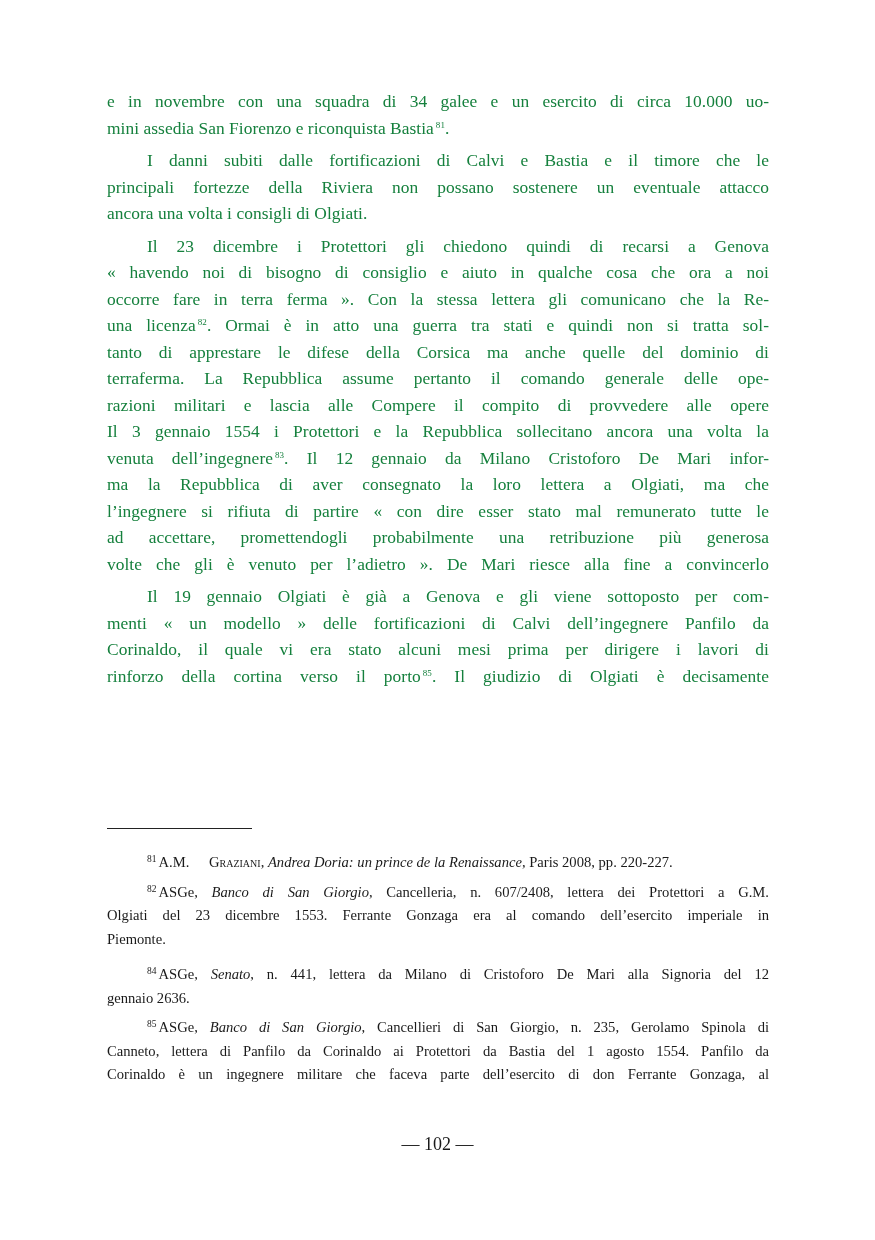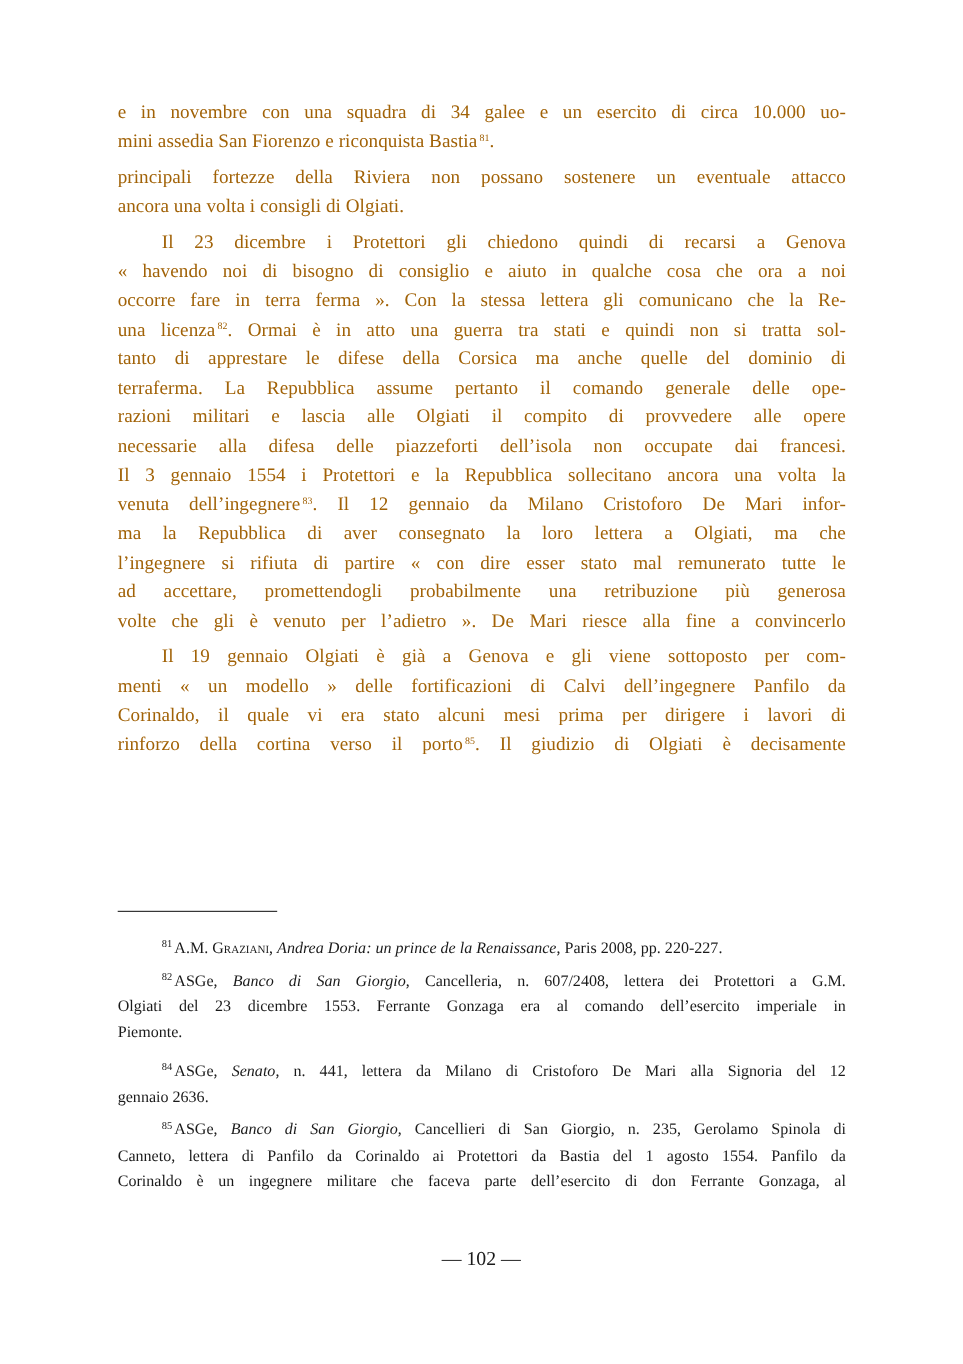--- a/index.html
+++ b/index.html
@@ -1,53 +1,53 @@
 <!DOCTYPE html>
 <html><head>
   <meta charset="utf-8">
   <style>
     html, body { margin: 0; padding: 0; background: #ffffff; }
     body { width: 875px; height: 1240px; position: relative; overflow: hidden; }
-    .page { position: absolute; left: 107px; top: 88px; width: 662px; color: #a16207; font-family: "Liberation Serif", "DejaVu Serif", serif; }
+    .page { position: absolute; left: 107px; top: 88px; width: 662px; color: #15803d; font-family: "Liberation Serif", "DejaVu Serif", serif; }
     .line { display: block; height: 26.5px; line-height: 26.5px; font-size: 17.4px; white-space: nowrap; text-align-last: justify; text-align: justify; letter-spacing: 0.05px; }
     .line.last { text-align-last: left; }
     .line.indent { padding-left: 40px; }
     .gap { height: 6px; }
     sup.fn { font-size: 9px; vertical-align: 6px; line-height: 0; margin-left: 2px; }
     .rule { position: absolute; left: 107px; top: 828px; width: 145px; height: 1px; background: #222; }
     .notes { position: absolute; left: 107px; top: 851px; width: 662px; color: #1a1a1a; font-family: "Liberation Serif", "DejaVu Serif", serif; }
     .nline { display: block; height: 23.5px; line-height: 23.5px; font-size: 14.6px; white-space: nowrap; text-align: justify; text-align-last: justify; }
     .nline.last { text-align-last: left; }
     .nline.indent { padding-left: 40px; }
     .ngap { height: 6px; }
     .nnum { font-size: 9.5px; vertical-align: 5px; line-height: 0; margin-right: 2px; }
-    .sc { font-variant: small-caps; }
+    .sc { font-variant: small-caps; margin-left: 16px; }
     .folio { position: absolute; left: 0; width: 875px; top: 1134px; text-align: center; font-family: "Liberation Serif", "DejaVu Serif", serif; font-size: 18px; color: #1a1a1a; }
   </style>
 </head>
 <body>
 
 <div class="page">
 
   <span class="line">e in novembre con una squadra di 34 galee e un esercito di circa 10.000 uo-</span>
   <span class="line last"><span>mini assedia San Fiorenzo e riconquista Bastia</span><sup class="fn">81</sup><span>.</span></span>
   <div class="gap"></div>
 
+  <span class="line indent">I danni subiti dalle fortificazioni di Calvi e Bastia e il timore che le</span>
   <span class="line">principali fortezze della Riviera non possano sostenere un eventuale attacco</span>
   <span class="line last">ancora una volta i consigli di Olgiati.</span>
   <div class="gap"></div>
 
   <span class="line indent">Il 23 dicembre i Protettori gli chiedono quindi di recarsi a Genova</span>
   <span class="line">« havendo noi di bisogno di consiglio e aiuto in qualche cosa che ora a noi</span>
   <span class="line">occorre fare in terra ferma ». Con la stessa lettera gli comunicano che la Re-</span>
   <span class="line"><span>una licenza</span><sup class="fn">82</sup><span>. Ormai è in atto una guerra tra stati e quindi non si tratta sol-</span></span>
   <span class="line">tanto di apprestare le difese della Corsica ma anche quelle del dominio di</span>
   <span class="line">terraferma. La Repubblica assume pertanto il comando generale delle ope-</span>
-  <span class="line">razioni militari e lascia alle Olgiati il compito di provvedere alle opere</span>
-  <span class="line">necessarie alla difesa delle piazzeforti dell’isola non occupate dai francesi.</span>
+  <span class="line">razioni militari e lascia alle Compere il compito di provvedere alle opere</span>
   <span class="line">Il 3 gennaio 1554 i Protettori e la Repubblica sollecitano ancora una volta la</span>
   <span class="line"><span>venuta dell’ingegnere</span><sup class="fn">83</sup><span>. Il 12 gennaio da Milano Cristoforo De Mari infor-</span></span>
   <span class="line">ma la Repubblica di aver consegnato la loro lettera a Olgiati, ma che</span>
   <span class="line">l’ingegnere si rifiuta di partire « con dire esser stato mal remunerato tutte le</span>
   <span class="line">ad accettare, promettendogli probabilmente una retribuzione più generosa</span>
   <span class="line">volte che gli è venuto per l’adietro ». De Mari riesce alla fine a convincerlo</span>
   <div class="gap"></div>
 
   <span class="line indent">Il 19 gennaio Olgiati è già a Genova e gli viene sottoposto per com-</span>
   <span class="line">menti « un modello » delle fortificazioni di Calvi dell’ingegnere Panfilo da</span>

